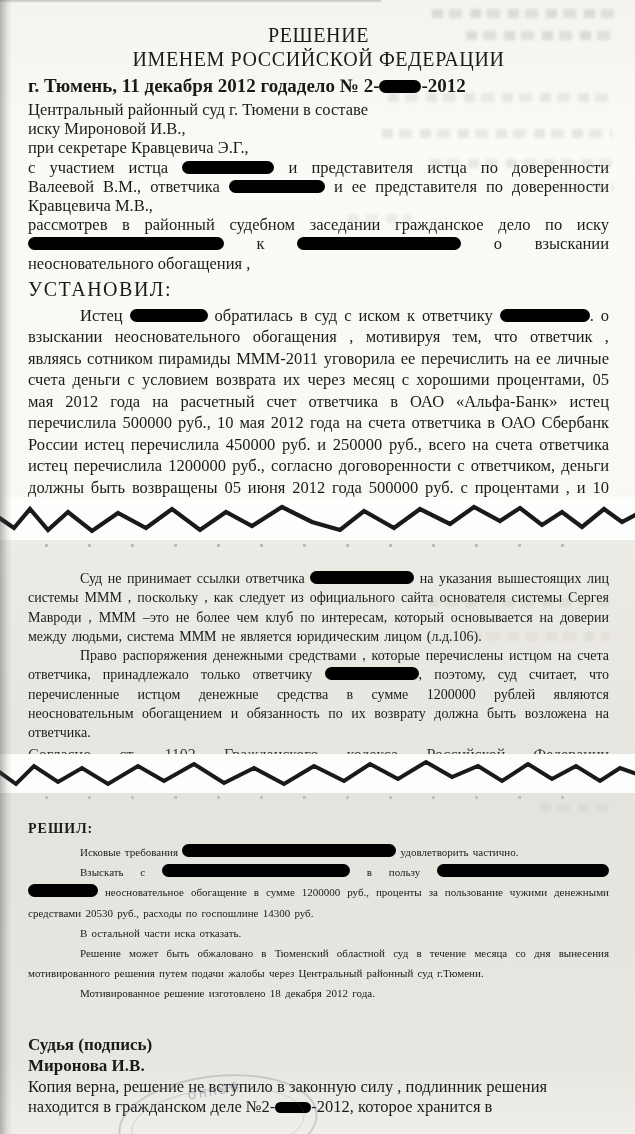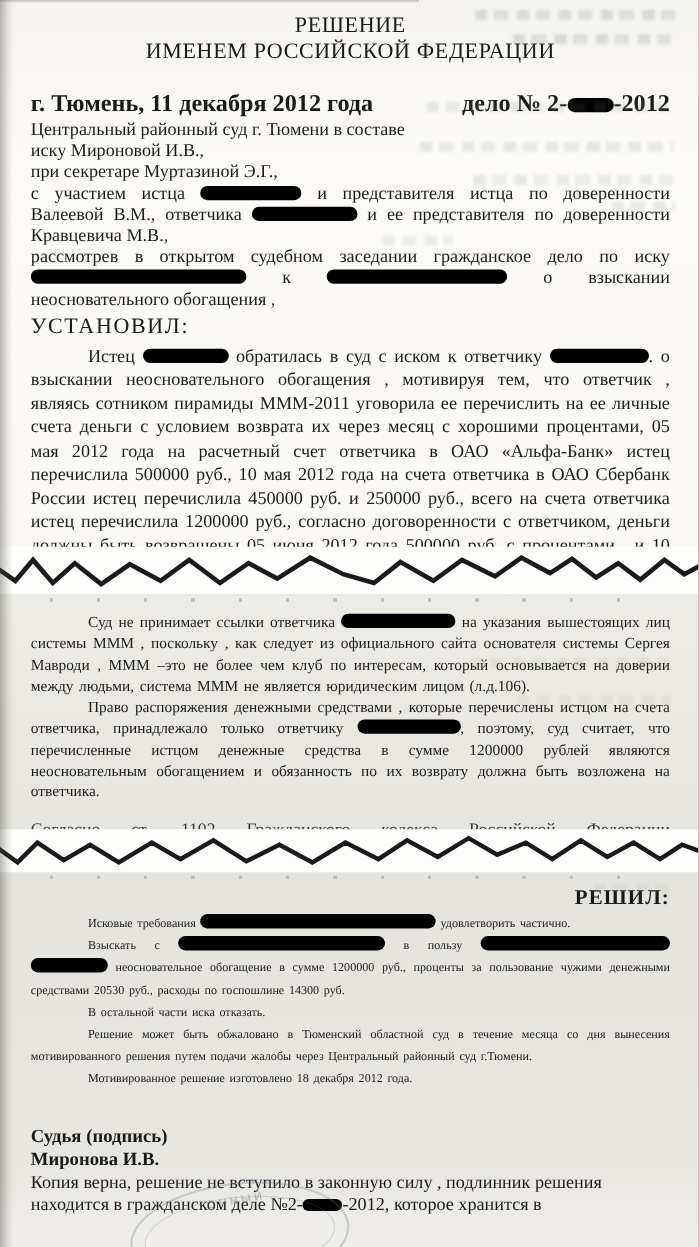--- a/index.html
+++ b/index.html
@@ -3,51 +3,51 @@
 <meta charset="utf-8">
 <style>
   html,body{margin:0;padding:0;background:#8a8a88;}
   .page{
     position:relative;width:635px;height:1134px;overflow:hidden;
     background:#f8f7f4;
     font-family:"Liberation Serif","DejaVu Serif",serif;
     color:#1a1a1a;
     -webkit-font-smoothing:antialiased;
   }
-  .sec{position:relative;padding:4px 26px 0 28px;box-sizing:border-box;}
+  .sec{position:relative;padding:16px 26px 0 28px;box-sizing:border-box;}
   .sec1{height:497px;background:linear-gradient(180deg,#f4f3ef,#fbfaf7 30%,#f9f8f4);}
   .tear{position:relative;height:43px;background:#fdfdfb;}
   .tear.t2{height:39px;}
   .tear svg{position:absolute;left:0;top:0;width:100%;height:100%;display:block;}
   .sec2{height:214px;background:linear-gradient(180deg,#edebe5,#e7e5df);}
   .sec3{height:341px;background:linear-gradient(180deg,#e5e3de,#e8e6e1 78%,#efeeea);}
 
   .title-line{text-align:center;font-size:20px;line-height:24px;letter-spacing:.6px;}
   .title-line.first{padding-top:7px;}
 
-  .header-row{display:flex;justify-content:space-between;margin-top:24px;
-    font-weight:bold;font-size:22px;line-height:21px;}
+  .header-row{display:flex;margin-top:4px;
+    font-weight:bold;font-size:19px;line-height:21px;}
   .intro{margin-top:4px;font-size:16.5px;line-height:19.2px;}
   .intro .ln{text-align:justify;}
   .intro .ln.stretch{text-align-last:justify;}
   .h-center{text-align:left;font-size:20px;letter-spacing:1.5px;line-height:24px;margin-top:4px;}
   .para-ustanovil{margin-top:4px;font-size:16.5px;line-height:21.5px;
     text-align:justify;text-indent:52px;word-spacing:1.5px;}
 
   .sec2 .para{font-size:14px;line-height:19.3px;text-align:justify;
     text-indent:52px;word-spacing:1.5px;margin:0;}
   .sec2 .para.p1{padding-top:13px;}
   .cutline{position:absolute;left:28px;right:26px;bottom:0;height:9px;overflow:hidden;
     font-size:16px;line-height:19px;text-align:justify;text-align-last:justify;opacity:.85;}
   .remnant{position:absolute;left:45px;right:60px;height:3px;opacity:.45;
     background:repeating-linear-gradient(90deg,rgba(45,45,45,.55) 0 3px,transparent 3px 43px);}
   .remnant.r-top2{top:4px;}
   .remnant.r-top3{top:3px;opacity:.35;}
 
-  .reshil-heading{text-align:right;font-weight:bold;font-size:19px;
+  .reshil-heading{text-align:left;font-weight:bold;font-size:14px;
     letter-spacing:1px;line-height:23px;padding-top:8px;}
   .sec3 .para{font-size:11px;line-height:20.2px;text-align:justify;
     text-indent:52px;word-spacing:1.5px;margin:0;}
   .sec3 .para.first{margin-top:2px;}
   .judge-row{display:flex;justify-content:space-between;font-weight:bold;
     font-size:17px;line-height:21px;margin-top:30px;flex-direction:column;}
   .copy-note{font-size:16.5px;line-height:20.5px;margin-top:1px;}
 
   .redact{display:inline-block;height:13px;background:#000;border-radius:7px;
     vertical-align:-1px;}
@@ -100,25 +100,25 @@
     <div class="title-line">ИМЕНЕМ РОССИЙСКОЙ ФЕДЕРАЦИИ</div>
 
     <div class="header-row">
       <span>г. Тюмень, 11 декабря  2012 года</span>
       <span>дело № 2-<span class="redact" style="width: 42px; height: 13px;"></span>-2012</span>
     </div>
 
     <div class="intro">
       <div class="ln">Центральный районный суд г. Тюмени в составе</div>
       <div class="ln">иску Мироновой И.В.,</div>
-      <div class="ln">при секретаре Муртазиной  Э.Г.,</div>
+      <div class="ln">при секретаре Кравцевича  Э.Г.,</div>
       <div class="ln stretch">с участием истца <span class="redact" style="width: 92px;"></span> и представителя истца по доверенности</div>
       <div class="ln stretch">Валеевой В.М., ответчика <span class="redact" style="width: 96px;"></span> и ее представителя по доверенности</div>
       <div class="ln">Кравцевича М.В.,</div>
-      <div class="ln stretch">рассмотрев в открытом судебном заседании гражданское дело по иску</div>
+      <div class="ln stretch">рассмотрев в районный судебном заседании гражданское дело по иску</div>
       <div class="ln stretch"><span class="redact" style="width: 196px;"></span> к <span class="redact" style="width: 164px;"></span> о взыскании</div>
       <div class="ln">неосновательного обогащения ,</div>
     </div>
 
     <div class="h-center">УСТАНОВИЛ:</div>
     <p class="para-ustanovil">Истец <span class="redact" style="width: 78px;"></span> обратилась в суд с иском к ответчику <span class="redact" style="width: 90px;"></span>. о взыскании неосновательного обогащения , мотивируя тем, что ответчик , являясь сотником пирамиды МММ-2011 уговорила ее перечислить на ее личные счета деньги с условием возврата их через месяц с хорошими процентами, 05 мая 2012 года на расчетный счет ответчика в ОАО «Альфа-Банк» истец перечислила 500000 руб., 10 мая 2012 года на счета ответчика в ОАО Сбербанк России истец перечислила 450000 руб. и 250000 руб., всего на счета ответчика истец перечислила 1200000 руб., согласно договоренности с ответчиком, деньги должны быть возвращены 05 июня 2012 года 500000 руб. с процентами , и 10 июня 2012 года 700000 руб. с процентами.Однако, в</p>
   </div>
 
   <div class="tear">
     <svg viewBox="0 0 635 43" preserveAspectRatio="none">

